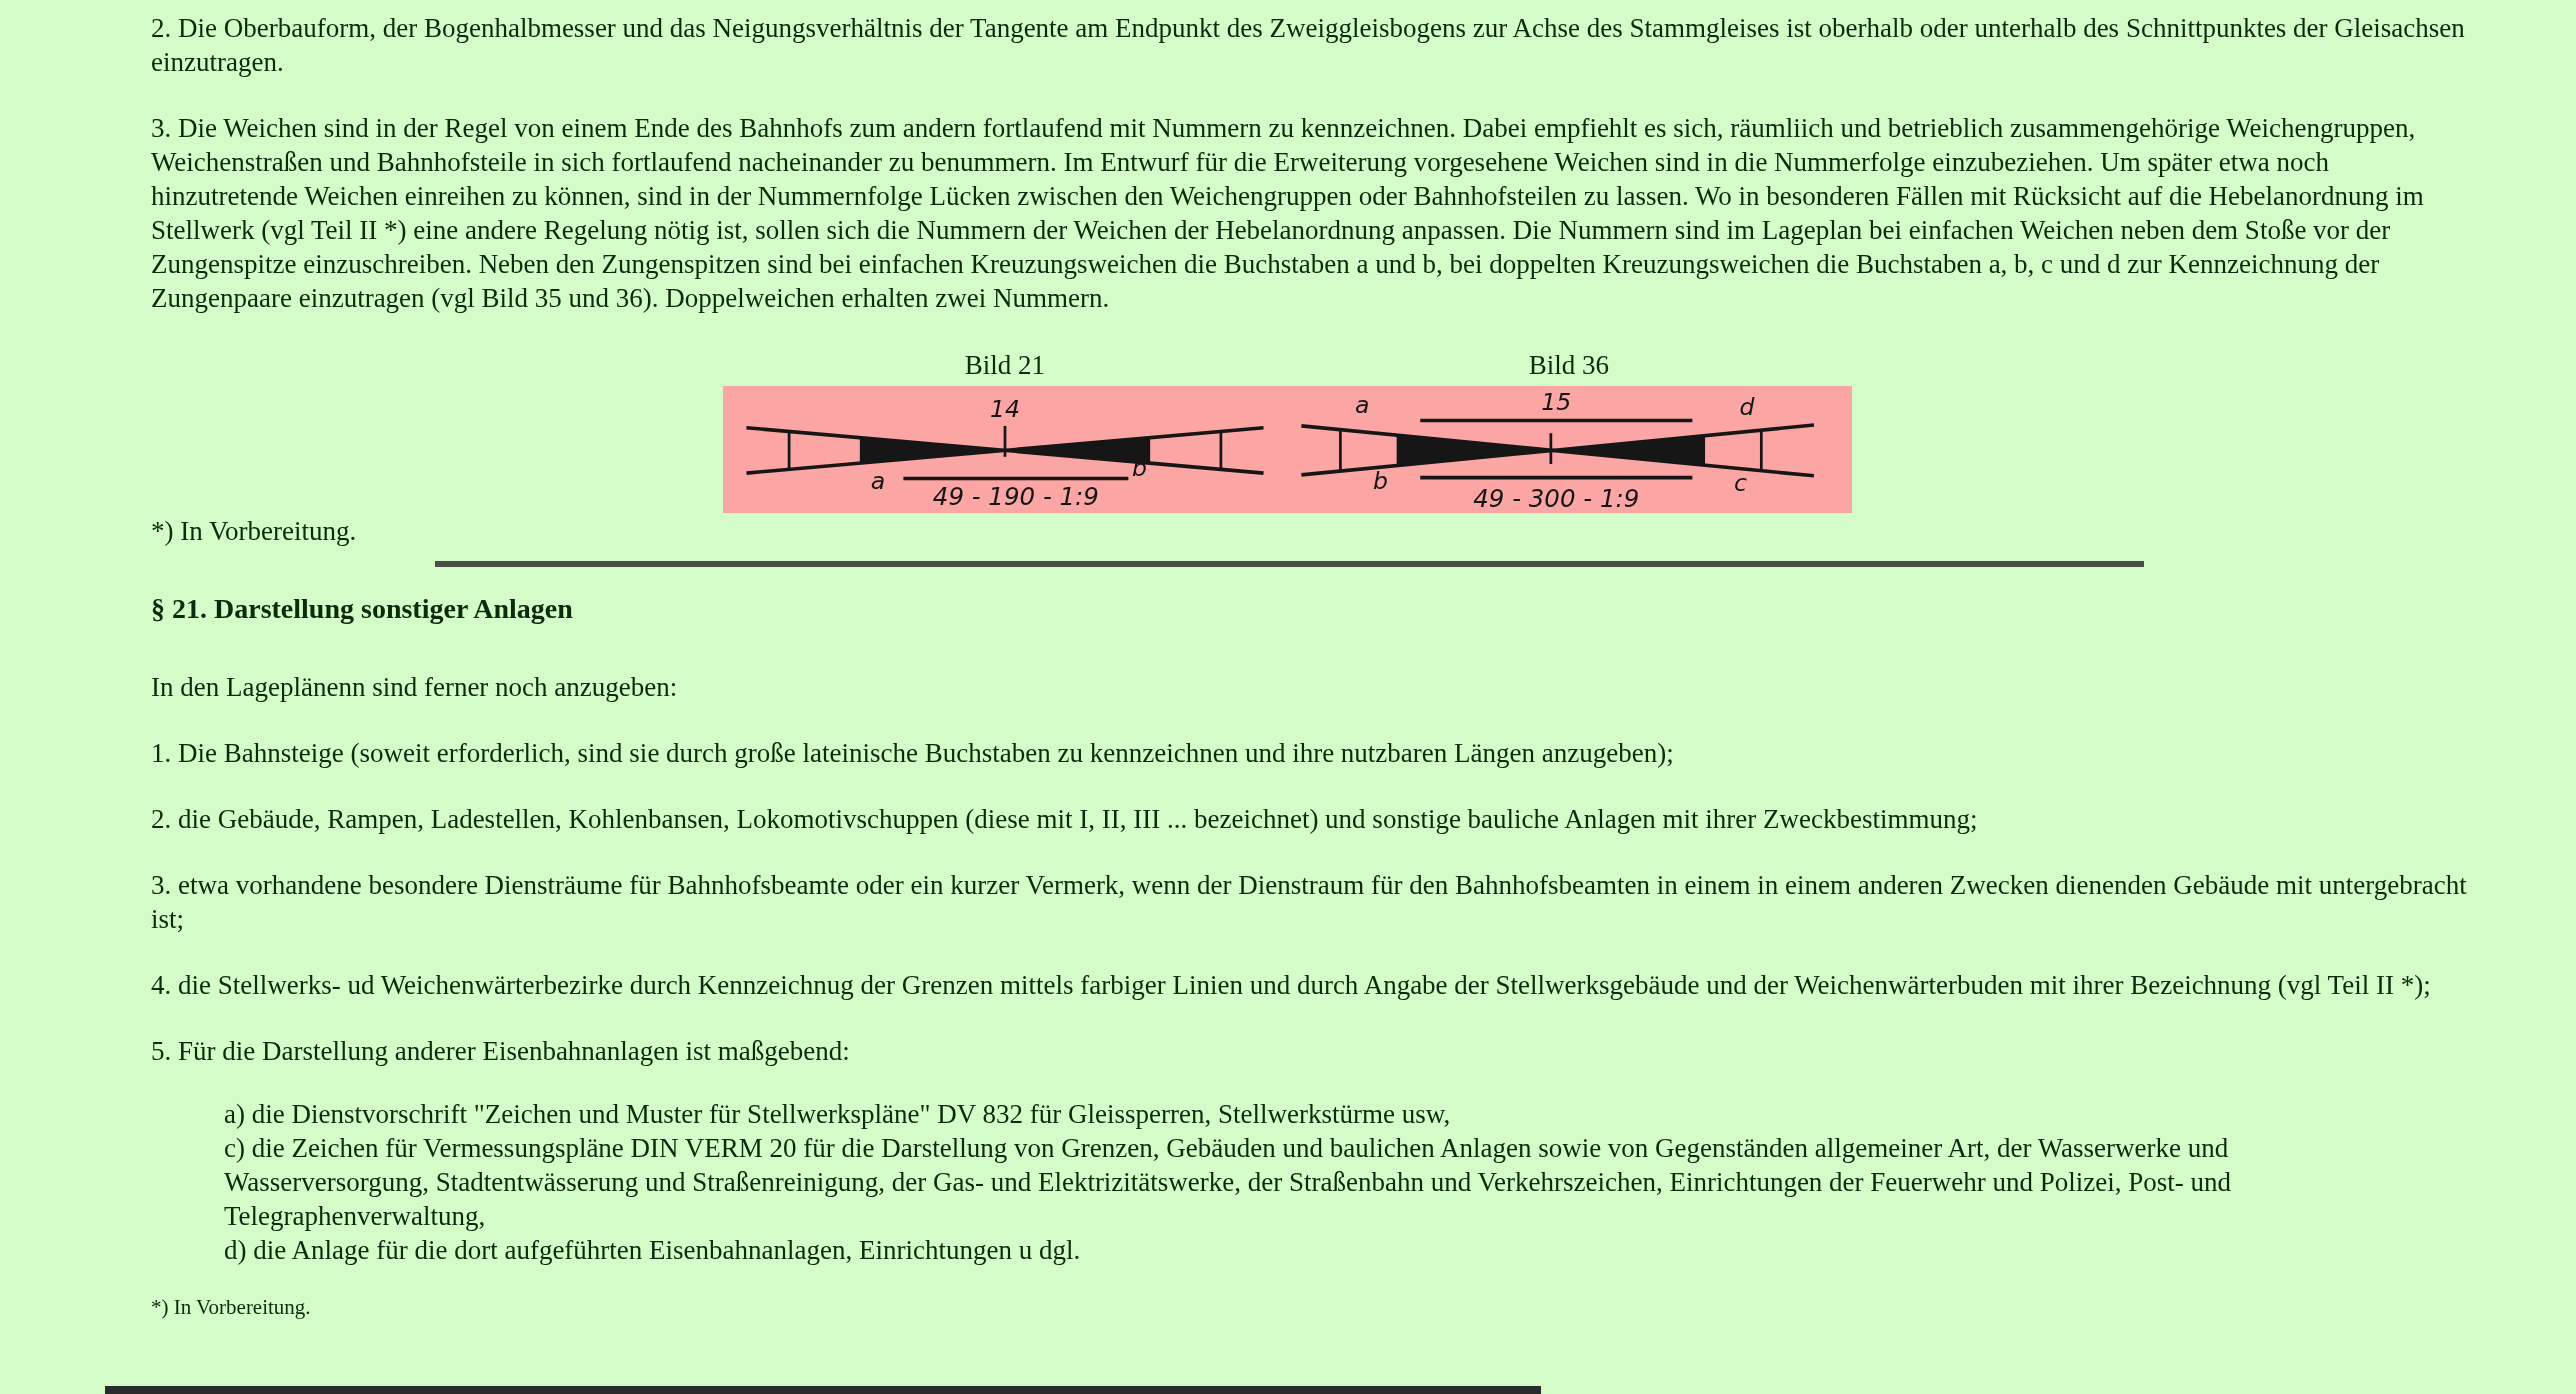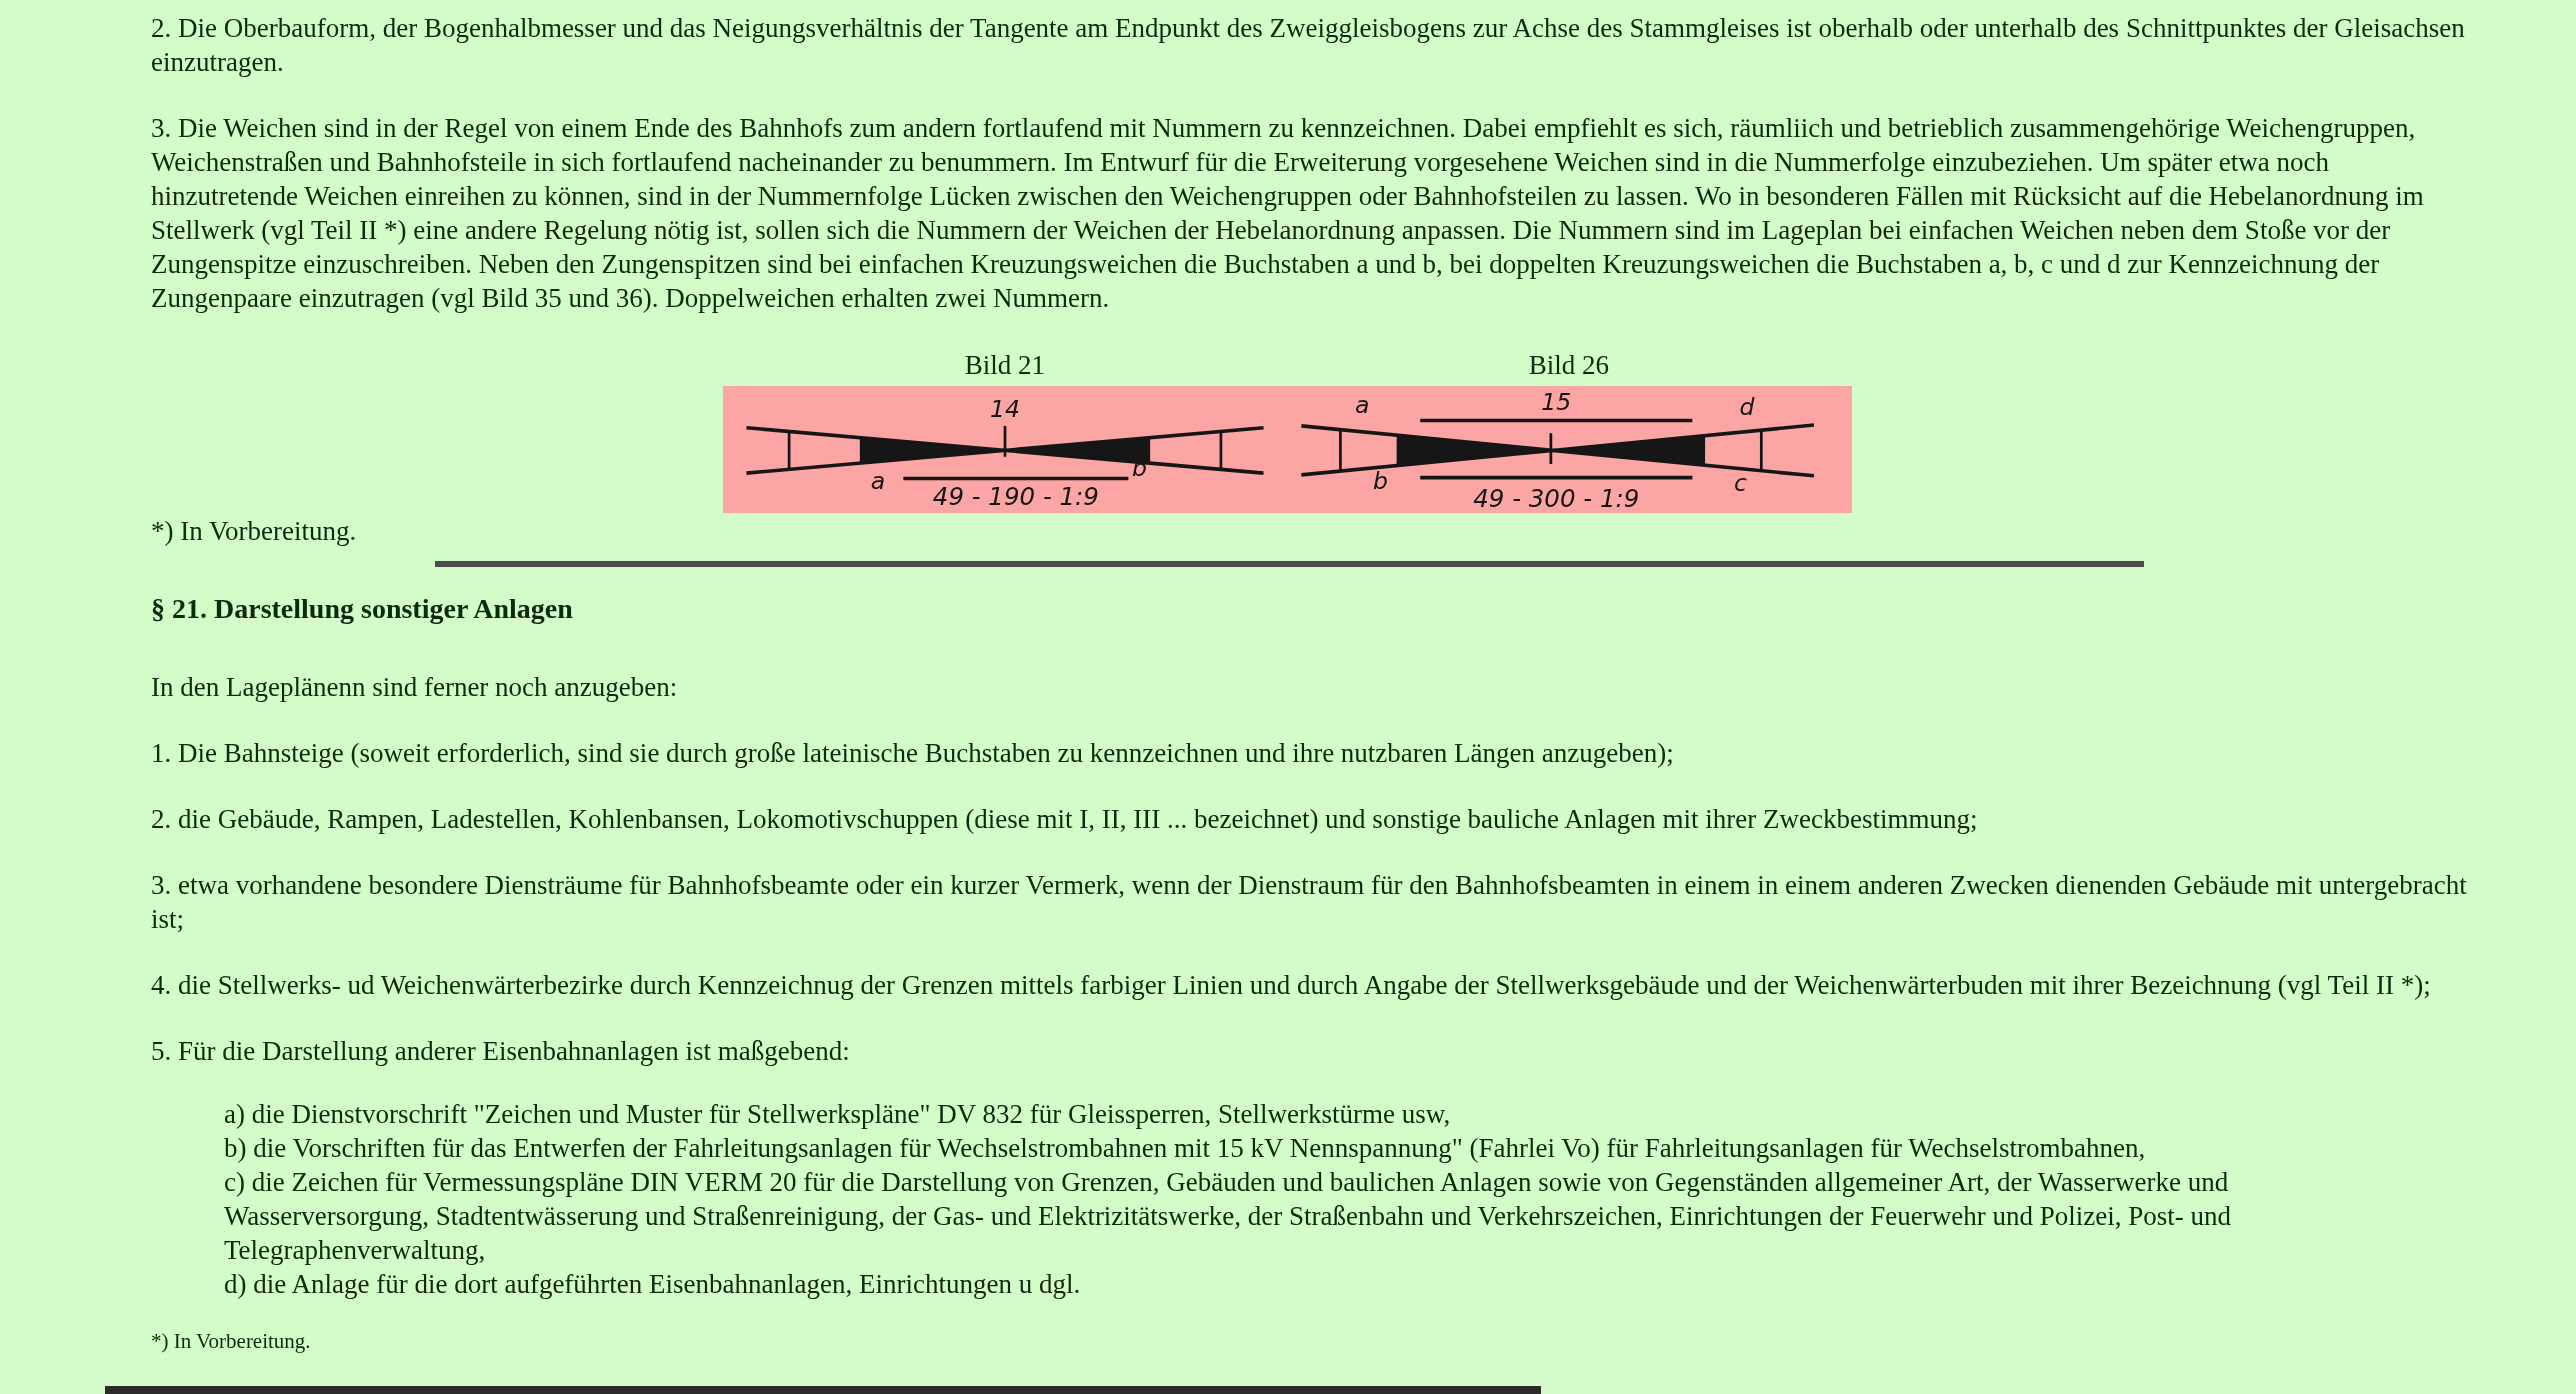--- a/index.html
+++ b/index.html
@@ -95,21 +95,21 @@
 
 <div class="page">
 
   <p class="para">2. Die Oberbauform, der Bogenhalbmesser und das Neigungsverhältnis der Tangente am Endpunkt des Zweiggleisbogens zur Achse des Stammgleises ist oberhalb oder unterhalb des Schnittpunktes der Gleisachsen einzutragen.</p>
 
   <p class="para" style="margin-bottom:33px">3. Die Weichen sind in der Regel von einem Ende des Bahnhofs zum andern fortlaufend mit Nummern zu kennzeichnen. Dabei empfiehlt es sich, räumliich und betrieblich zusammengehörige Weichengruppen, Weichenstraßen und Bahnhofsteile in sich fortlaufend nacheinander zu benummern. Im Entwurf für die Erweiterung vorgesehene Weichen sind in die Nummerfolge einzubeziehen. Um später etwa noch hinzutretende Weichen einreihen zu können, sind in der Nummernfolge Lücken zwischen den Weichengruppen oder Bahnhofsteilen zu lassen. Wo in besonderen Fällen mit Rücksicht auf die Hebelanordnung im Stellwerk (vgl Teil II *) eine andere Regelung nötig ist, sollen sich die Nummern der Weichen der Hebelanordnung anpassen. Die Nummern sind im Lageplan bei einfachen Weichen neben dem Stoße vor der Zungenspitze einzuschreiben. Neben den Zungenspitzen sind bei einfachen Kreuzungsweichen die Buchstaben a und b, bei doppelten Kreuzungsweichen die Buchstaben a, b, c und d zur Kennzeichnung der Zungenpaare einzutragen (vgl Bild 35 und 36). Doppelweichen erhalten zwei Nummern.</p>
 
   <div class="figure">
     <div class="captions">
       <div class="cap">Bild 21</div>
-      <div class="cap">Bild 26</div>
+      <div class="cap">Bild 36</div>
     </div>
     <div class="figbox">
 
       <svg width="564" height="127" viewBox="0 0 620 140">
         <line x1="25" y1="46" x2="595" y2="96" stroke="#161616" stroke-width="4"></line>
         <line x1="25" y1="96" x2="595" y2="46" stroke="#161616" stroke-width="4"></line>
         <polygon points="150,57 470,85 470,57 150,85" fill="#161616"></polygon>
         <line x1="72" y1="50" x2="72" y2="92" stroke="#161616" stroke-width="3"></line>
         <line x1="548" y1="50" x2="548" y2="92" stroke="#161616" stroke-width="3"></line>
         <line x1="310" y1="44" x2="310" y2="78" stroke="#161616" stroke-width="3"></line>
@@ -149,21 +149,20 @@
   <p class="para">In den Lageplänenn sind ferner noch anzugeben:</p>
 
   <p class="para">1. Die Bahnsteige (soweit erforderlich, sind sie durch große lateinische Buchstaben zu kennzeichnen und ihre nutzbaren Längen anzugeben);</p>
   <p class="para">2. die Gebäude, Rampen, Ladestellen, Kohlenbansen, Lokomotivschuppen (diese mit I, II, III ... bezeichnet) und sonstige bauliche Anlagen mit ihrer Zweckbestimmung;</p>
   <p class="para">3. etwa vorhandene besondere Diensträume für Bahnhofsbeamte oder ein kurzer Vermerk, wenn der Dienstraum für den Bahnhofsbeamten in einem in einem anderen Zwecken dienenden Gebäude mit untergebracht ist;</p>
   <p class="para">4. die Stellwerks- ud Weichenwärterbezirke durch Kennzeichnug der Grenzen mittels farbiger Linien und durch Angabe der Stellwerksgebäude und der Weichenwärterbuden mit ihrer Bezeichnung (vgl Teil II *);</p>
   <p class="para" style="margin-bottom:29px">5. Für die Darstellung anderer Eisenbahnanlagen ist maßgebend:</p>
 
   <div class="subblock">
     <div class="subitem">a) die Dienstvorschrift "Zeichen und Muster für Stellwerkspläne" DV 832 für Gleissperren, Stellwerkstürme usw,</div>
-    <div class="subitem">b) die Vorschriften für das Entwerfen der Fahrleitungsanlagen für Wechselstrombahnen mit 15 kV Nennspannung" (Fahrlei Vo) für Fahrleitungsanlagen für Wechselstrombahnen,</div>
     <div class="subitem">c) die Zeichen für Vermessungspläne DIN VERM 20 für die Darstellung von Grenzen, Gebäuden und baulichen Anlagen sowie von Gegenständen allgemeiner Art, der Wasserwerke und Wasserversorgung, Stadtentwässerung und Straßenreinigung, der Gas- und Elektrizitätswerke, der Straßenbahn und Verkehrszeichen, Einrichtungen der Feuerwehr und Polizei, Post- und Telegraphenverwaltung,</div>
     <div class="subitem">d) die Anlage für die dort aufgeführten Eisenbahnanlagen, Einrichtungen u dgl.</div>
   </div>
 
   <p class="footnote2">*) In Vorbereitung.</p>
 
   <div class="bottombar"></div>
 
 </div>
 

